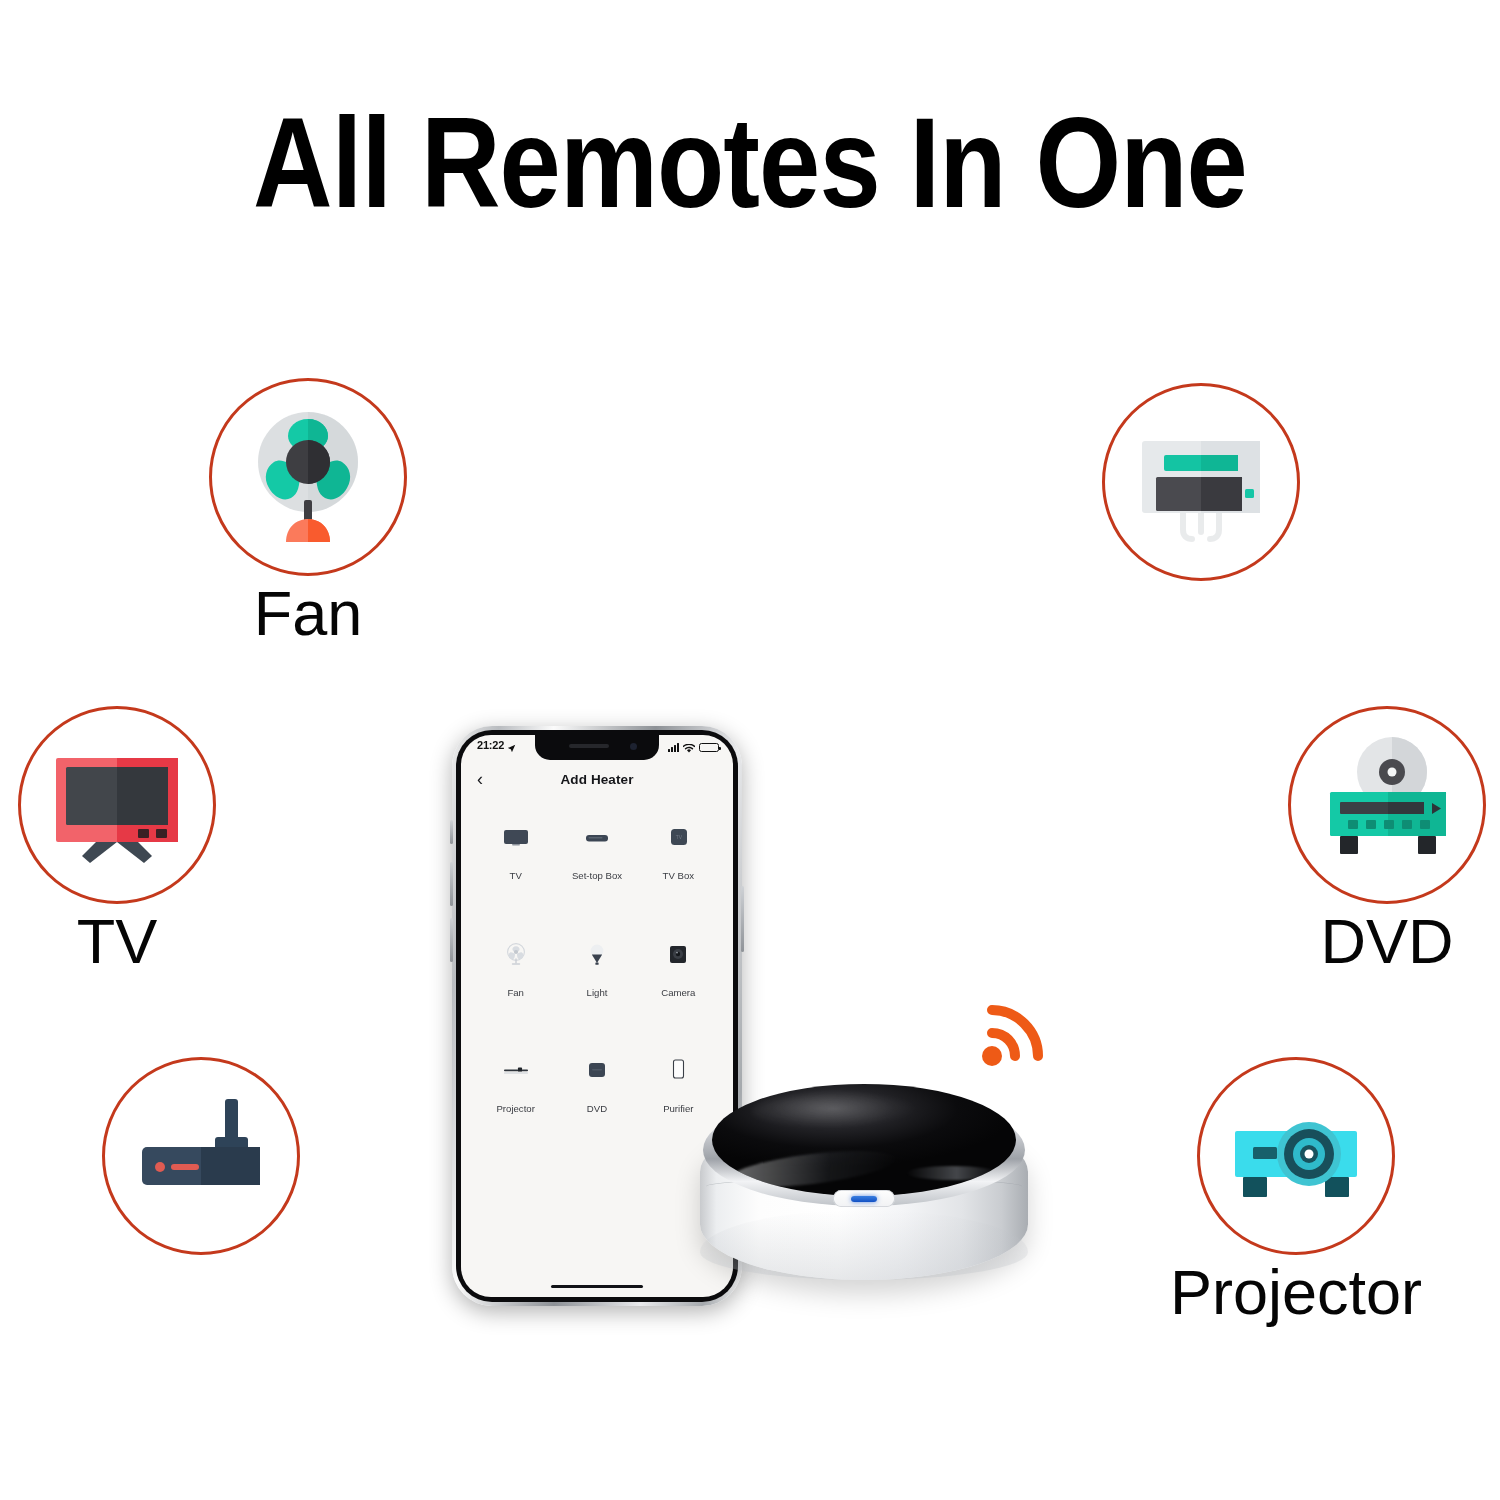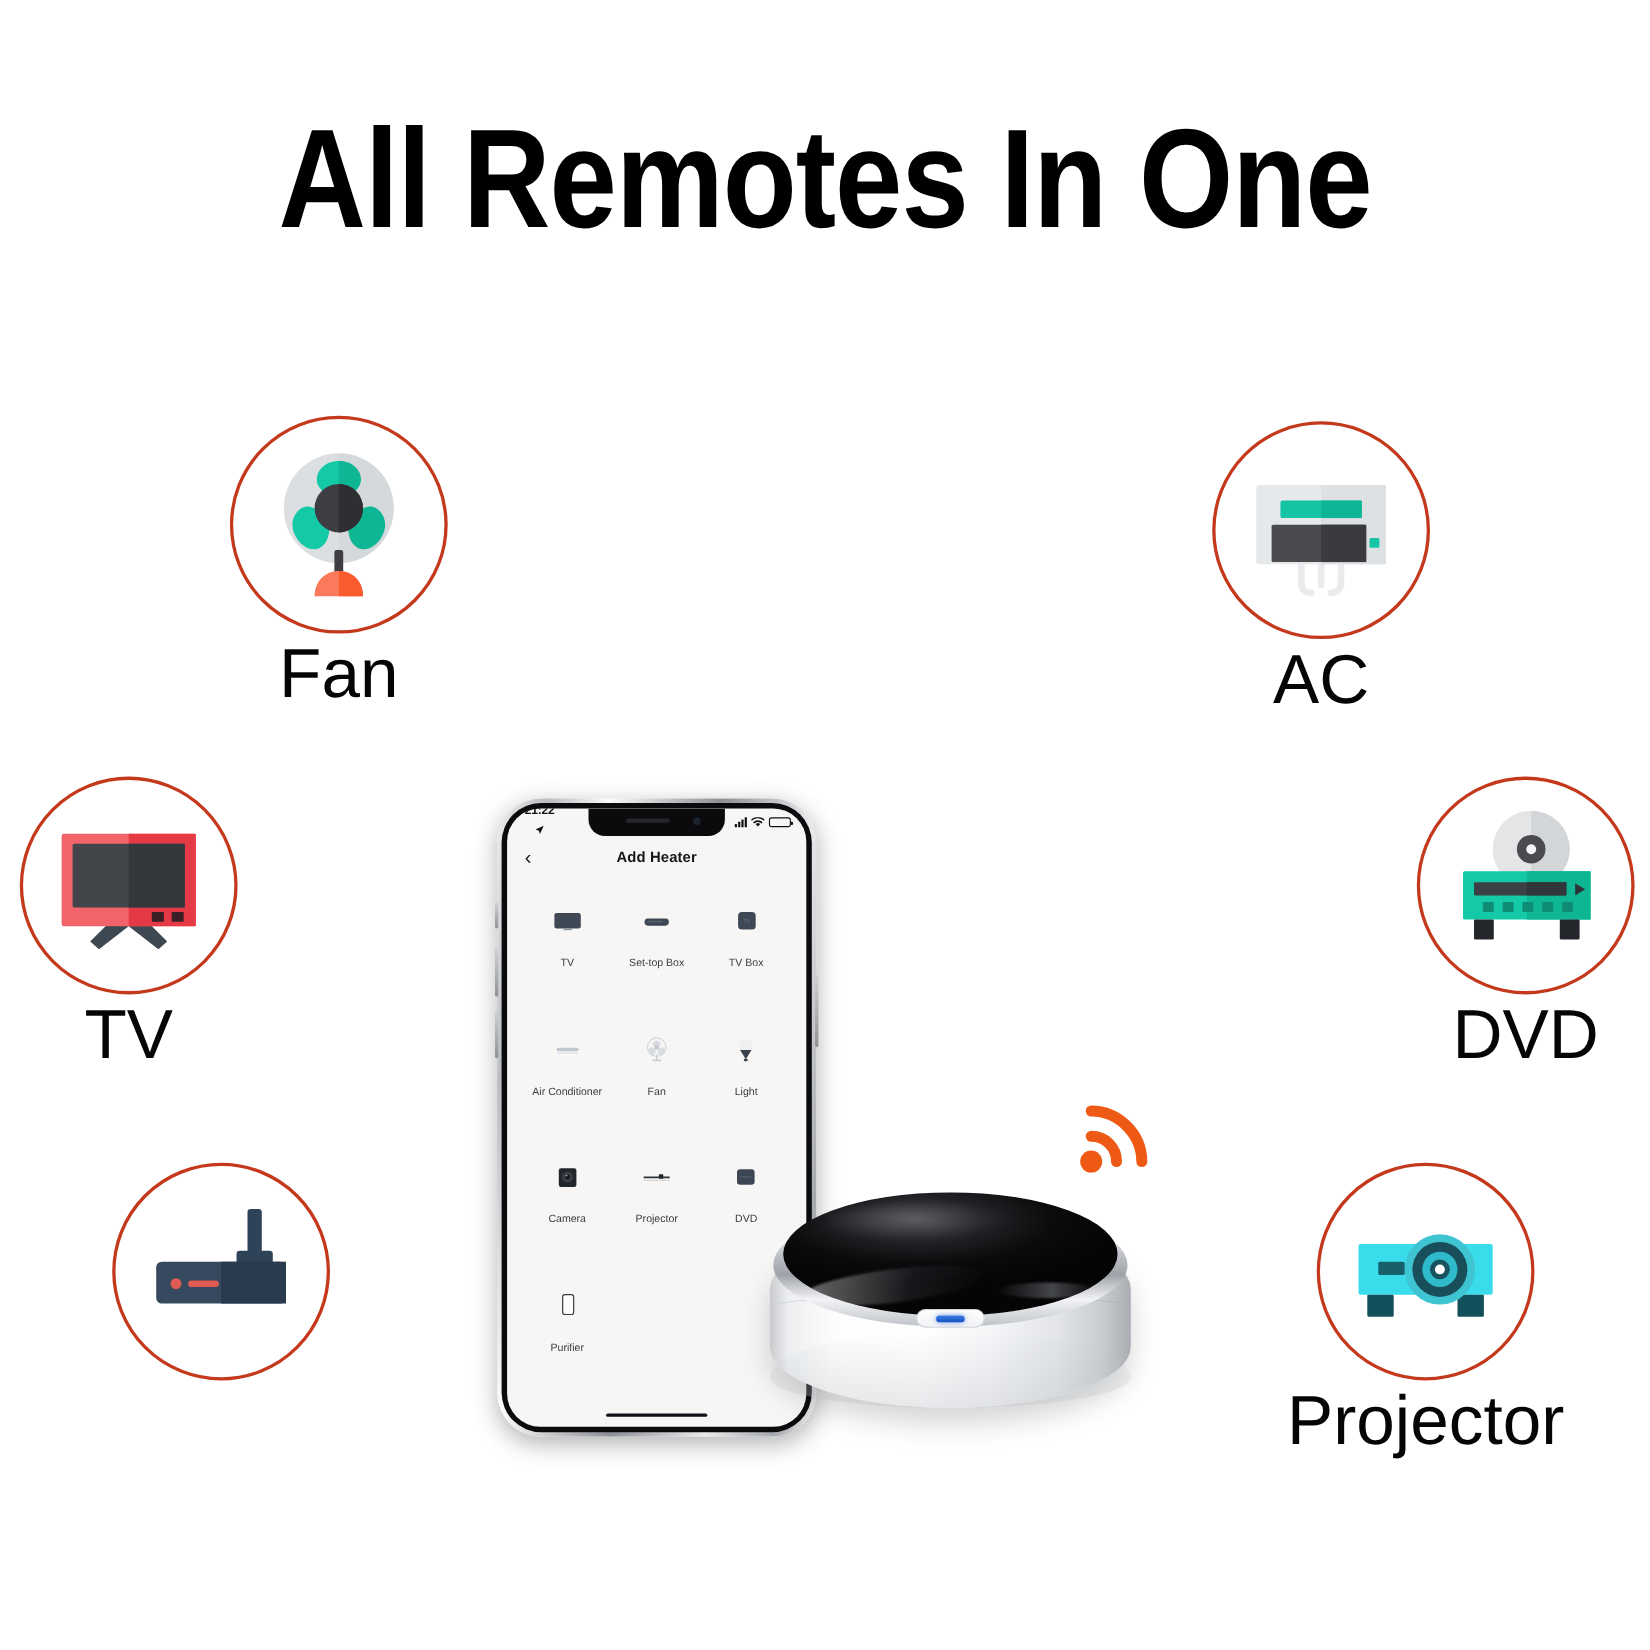--- a/index.html
+++ b/index.html
@@ -140,21 +140,21 @@
 
   
   .status-bar {
     position: absolute; top: 0; left: 0; right: 0;
     height: 25px;
     display: flex; align-items: center; justify-content: space-between;
     padding: 0 14px 0 16px;
     box-sizing: border-box;
     z-index: 5;
   }
-  .status-left { display: flex; align-items: center; gap: 3px; flex-direction: column; }
+  .status-left { display: flex; gap: 3px; }
   .status-time { font-size: 11px; font-weight: bold; color: #111; letter-spacing: -0.2px; }
   .status-right { display: flex; align-items: center; gap: 4px; }
   .sig-bars { display: flex; align-items: flex-end; gap: 1px; height: 9px; }
   .sig-bars i { display: block; width: 2px; background: #111; border-radius: 0.5px; }
   .sig-bars i:nth-child(1){height:3px}
   .sig-bars i:nth-child(2){height:5px}
   .sig-bars i:nth-child(3){height:7px}
   .sig-bars i:nth-child(4){height:9px}
   .battery {
     width: 20px; height: 9px; border: 1.2px solid #111; border-radius: 2.5px;
@@ -346,21 +346,20 @@
         <rect x="16" y="34" width="118" height="72" rx="3" fill="#E6E9EB"></rect>
         <rect x="75" y="34" width="59" height="72" fill="#DDE1E4"></rect>
         <rect x="38" y="48" width="74" height="16" rx="2" fill="#14C4A3"></rect>
         <rect x="75" y="48" width="37" height="16" fill="#0FB695"></rect>
         <rect x="30" y="70" width="86" height="34" rx="1.5" fill="#4A4A4F"></rect>
         <rect x="75" y="70" width="41" height="34" fill="#3A3A3F"></rect>
         <rect x="119" y="82" width="9" height="9" rx="1.5" fill="#16C6A6"></rect>
       </svg>
     </div>
   </div>
-  <div class="caption">AC</div>
 </div>
 
 <div class="feature" id="feat-tv">
   <div class="ring">
     <div class="glyph">
       <svg width="150" height="150" viewBox="0 0 150 150">
         <path d="M58 108 L40 126 L48 133 L75 112z" fill="#3E4852"></path>
         <path d="M92 108 L110 126 L102 133 L75 112z" fill="#3E4852"></path>
         <rect x="14" y="28" width="122" height="84" rx="2" fill="#F2636A"></rect>
         <rect x="75" y="28" width="61" height="84" fill="#E63946"></rect>
@@ -508,29 +507,20 @@
       <div class="remote-cell">
         <span class="cell-icon">
           <svg width="30" height="22" viewBox="0 0 30 22">
               <rect x="8" y="2" width="16" height="16" rx="3.5" fill="#3E4854"></rect>
               <text x="16" y="12" font-size="5" fill="#6E7682" text-anchor="middle" font-family="Liberation Sans">TV</text>
             </svg>
         </span>
         <span class="cell-label">TV Box</span>
       </div>
 
-      <div class="remote-cell">
-        <span class="cell-icon">
-          <svg width="30" height="22" viewBox="0 0 30 22">
-              <rect x="5" y="8.5" width="20" height="3.2" rx="1.6" fill="#C2C7CE"></rect>
-              <rect x="5" y="12.6" width="20" height="1.2" rx="0.6" fill="#DCE0E5"></rect>
-            </svg>
-        </span>
-        <span class="cell-label">Air Conditioner</span>
-      </div>
 
       <div class="remote-cell">
         <span class="cell-icon">
           <svg width="30" height="26" viewBox="0 0 30 26">
             <circle cx="15" cy="10" r="8.4" fill="none" stroke="#D3D7DC" stroke-width="1.1"></circle>
             <path d="M15 4.2c2.4 0 3.6 1.5 3.6 3 0 1.6-1.6 2.6-3.6 3.9-2-1.3-3.6-2.3-3.6-3.9 0-1.5 1.2-3 3.6-3z" fill="#D8DCE1"></path>
             <path d="M8.3 15c-1.2-2-.5-3.8.8-4.6 1.3-.7 2.9.2 4.9 1.5-.1 2.4-.3 4.2-1.6 5-1.3.7-3 -.1-4.1-1.9z" fill="#D8DCE1"></path>
             <path d="M21.7 15c1.2-2 .5-3.8-.8-4.6-1.3-.7-2.9.2-4.9 1.5.1 2.4.3 4.2 1.6 5 1.3.7 3-.1 4.1-1.9z" fill="#D8DCE1"></path>
             <circle cx="15" cy="10" r="2.1" fill="#C3C8CE"></circle>
             <rect x="14.3" y="16.5" width="1.4" height="5" fill="#CBCFD5"></rect>

